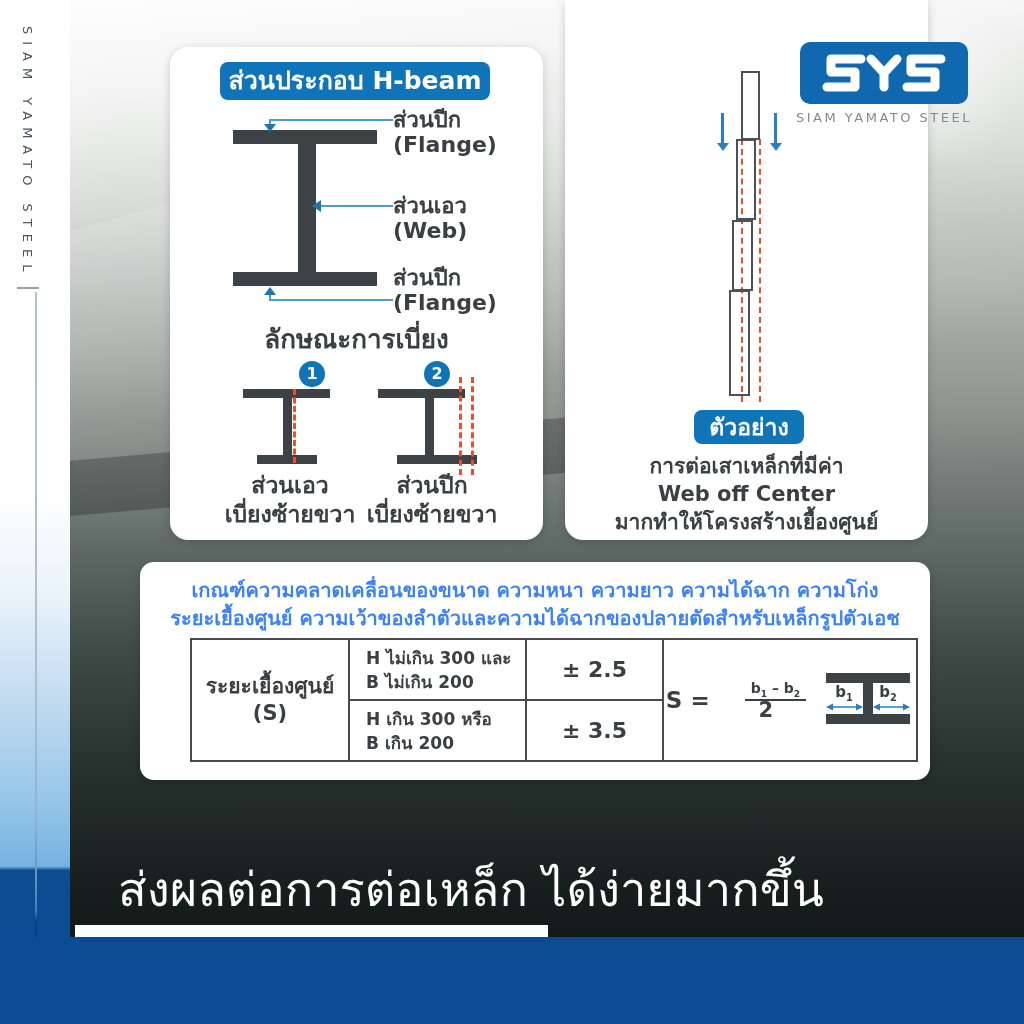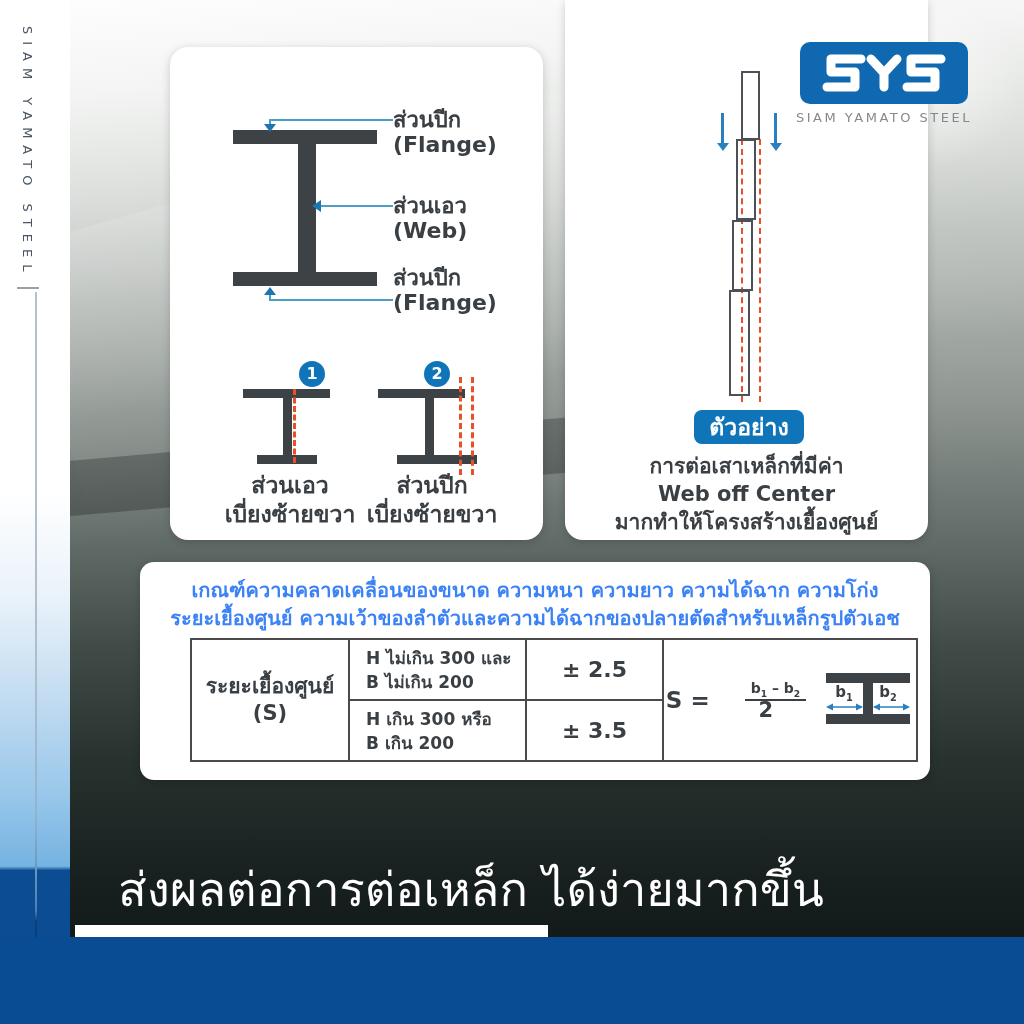--- a/index.html
+++ b/index.html
@@ -86,20 +86,21 @@
   <div class="streak-light"></div>
   <div class="beam-shadow"></div>
   <div class="glow-topright"></div>
 
   <div class="left-strip"></div>
   <div class="vertical-brand">SIAM YAMATO STEEL</div>
   <div class="left-dash"></div>
   <div class="left-rule"></div>
 
   <div class="card" id="card-left">
+    <div class="badge" style="left:50px;top:15px;width:270px;height:38px;line-height:38px;font-size:25px;">ส่วนประกอบ H-beam</div>
 
     <div class="dark" style="position:absolute;left:63px;top:83px;width:144px;height:14px;"></div>
     <div class="dark" style="position:absolute;left:128px;top:97px;width:18px;height:128px;"></div>
     <div class="dark" style="position:absolute;left:63px;top:225px;width:144px;height:14px;"></div>
 
     <div class="cline" style="left:100px;top:72px;width:123px;height:2px;"></div>
     <div class="cline" style="left:99px;top:72px;width:2px;height:6px;"></div>
     <div class="tri tri-down" style="left:94px;top:77px;"></div>
     <div class="lbl" style="left:223px;top:60px;">
       <span>ส่วนปีก</span><br>
@@ -114,20 +115,21 @@
     </div>
 
     <div class="tri tri-up" style="left:94px;top:240px;"></div>
     <div class="cline" style="left:99px;top:248px;width:2px;height:6px;"></div>
     <div class="cline" style="left:100px;top:252px;width:123px;height:2px;"></div>
     <div class="lbl" style="left:223px;top:218px;">
       <span>ส่วนปีก</span><br>
       <span>(Flange)</span>
     </div>
 
+    <div class="lbl center" style="left:0;top:280px;width:373px;font-size:26px;">ลักษณะการเบี่ยง</div>
 
     <div class="num-circle" style="left:129px;top:314px;">1</div>
     <div class="num-circle" style="left:254px;top:314px;">2</div>
 
     <div class="dark" style="position:absolute;left:73px;top:342px;width:87px;height:9px;"></div>
     <div class="dark" style="position:absolute;left:113px;top:351px;width:9px;height:57px;"></div>
     <div class="dark" style="position:absolute;left:87px;top:408px;width:60px;height:9px;"></div>
     <div class="red-dash" style="left:123px;top:342px;height:74px;"></div>
 
     <div class="dark" style="position:absolute;left:208px;top:342px;width:87px;height:9px;"></div>

